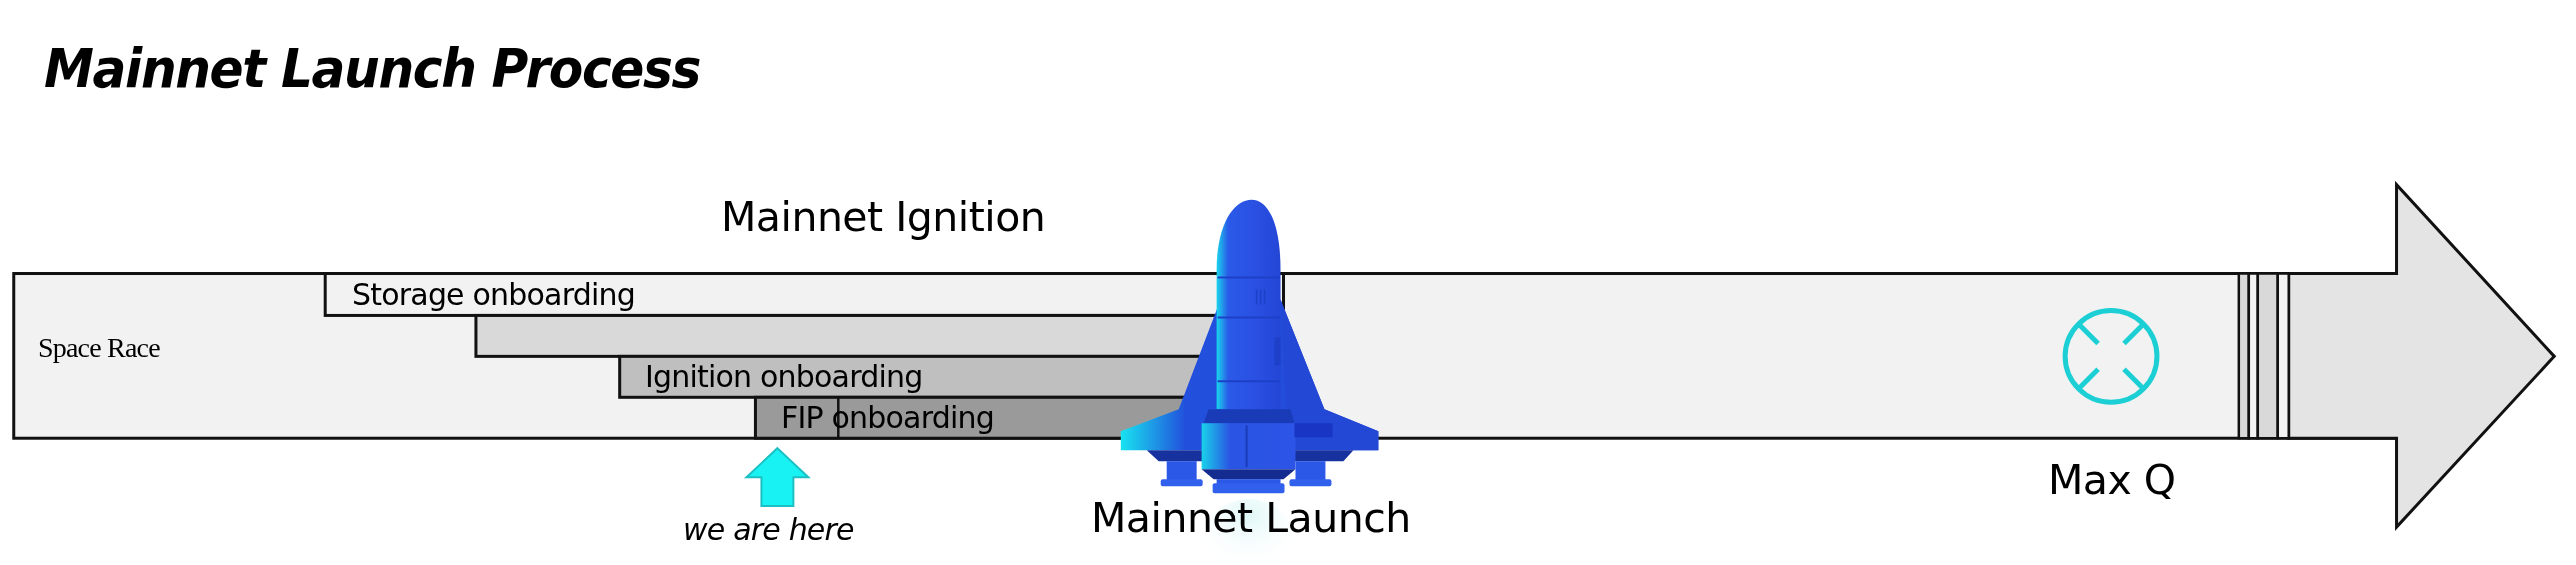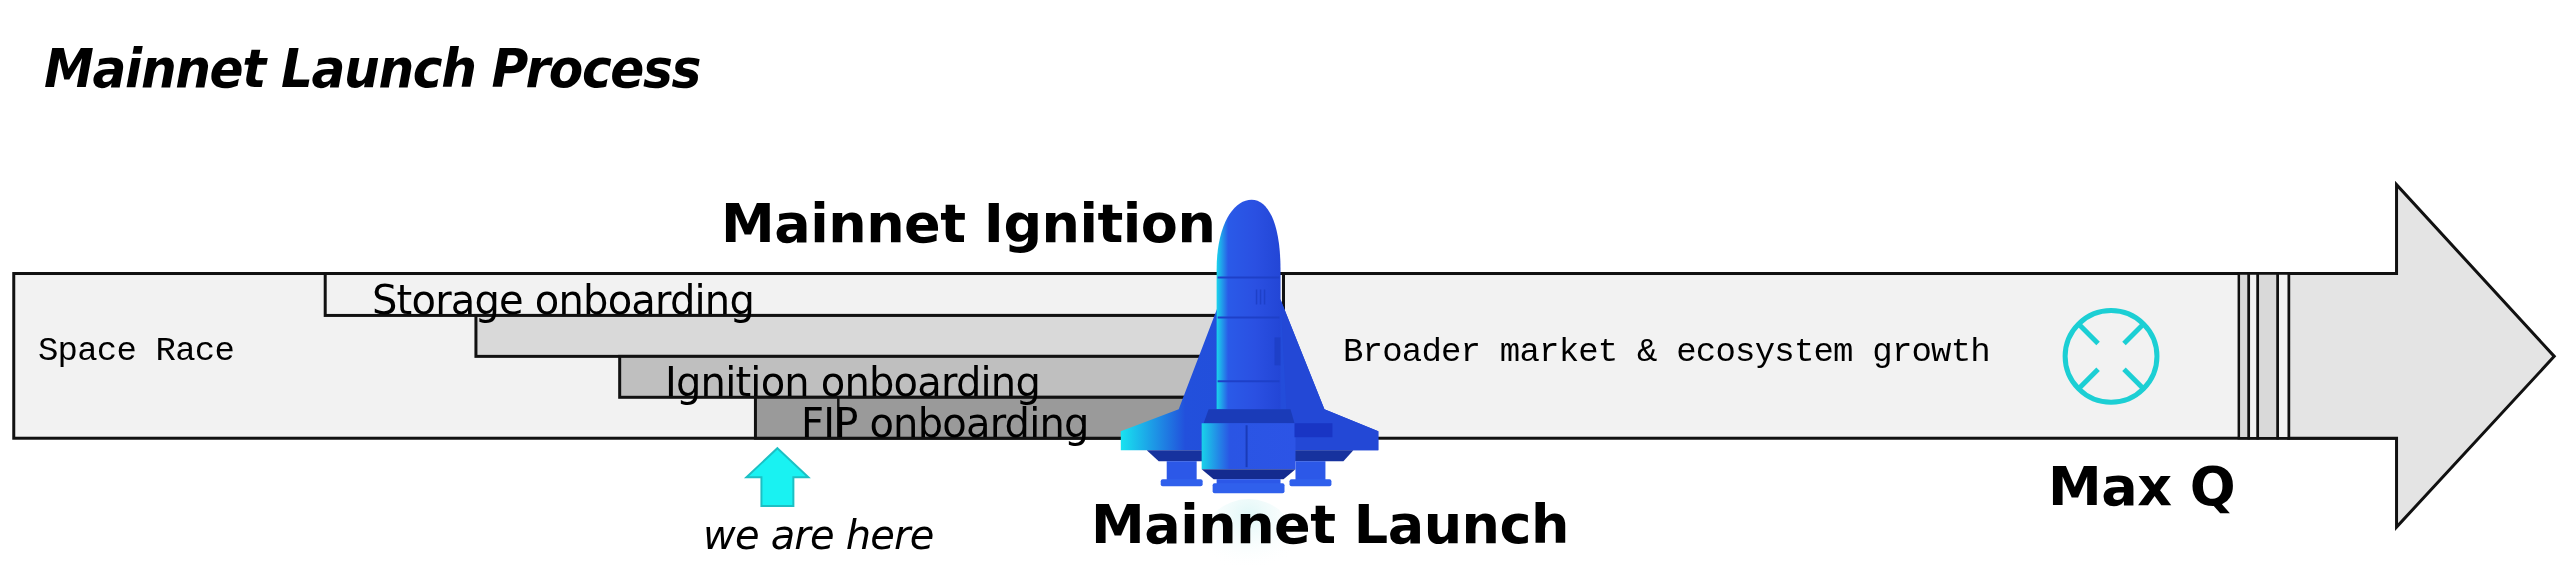--- a/index.html
+++ b/index.html
@@ -1,23 +1,23 @@
 <!DOCTYPE html>
 <html><head>
   <meta charset="utf-8">
   <style>
     html, body { margin: 0; padding: 0; background: #ffffff; }
     body { width: 2576px; height: 565px; position: relative; overflow: hidden; }
     .stage { position: absolute; left: 0; top: 0; width: 2147px; height: 565px; }
     svg { position: absolute; left: 0; top: 0; }
     .t { position: absolute; white-space: nowrap; color: #000; line-height: 1; }
     .title { font-family: "DejaVu Sans", sans-serif; font-weight: bold; font-style: italic; font-size: 54px; left: 44px; top: 42px; letter-spacing: -1.5px; transform: scaleX(0.93); transform-origin: left top; }
-    .h2 { font-family: "DejaVu Sans", sans-serif; font-weight: bold; font-size: 54px; letter-spacing: -0.5px; }
-    .lbl { font-family: "DejaVu Sans", sans-serif; font-size: 40px; letter-spacing: -0.8px; margin-left: 20px; }
-    .big { font-family: Liberation Mono, monospace; font-size: 34px; letter-spacing: -0.8px; }
+    .h2 { font-family: "DejaVu Sans", sans-serif; font-weight: normal; font-size: 41px; letter-spacing: -0.5px; }
+    .lbl { font-family: "DejaVu Sans", sans-serif; font-size: 30px; letter-spacing: -0.8px; }
+    .big { font-family: Liberation Serif, serif; font-size: 28px; letter-spacing: -0.8px; }
   </style>
 </head>
 <body>
 
 <div class="stage">
 
   <svg width="2576" height="565" viewBox="0 0 2579 566">
     <defs>
       <linearGradient id="rocketBody" x1="0" y1="0" x2="1" y2="0">
         <stop offset="0" stop-color="#19d6ec"></stop>
@@ -114,17 +114,16 @@
   <div class="t big" style="left:38px; top:334px;">Space Race</div>
 
   <div class="t lbl" style="left:352px; top:280px;">Storage onboarding</div>
   <div class="t lbl" style="left:645px; top:362px;">Ignition onboarding</div>
   <div class="t lbl" style="left:781px; top:403px;">FIP onboarding</div>
 
   <div class="t lbl" style="left:683px; top:515px;font-style:italic;">we are here</div>
 
   <div class="t h2" style="left:1091px; top:498px;">Mainnet Launch</div>
 
-  <div class="t big" style="left:1343px; top:335px;">Broader market &amp; ecosystem growth</div>
 
   <div class="t h2" style="left:2048px; top:460px;">Max Q</div>
 </div>
 
 
 </body></html>

